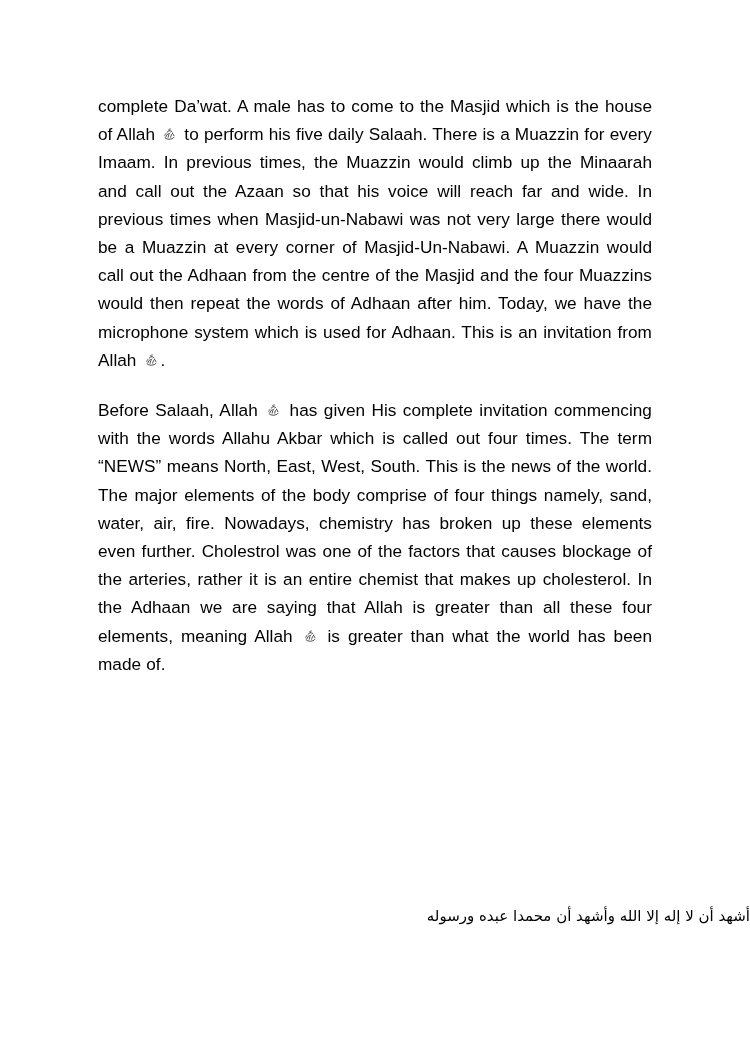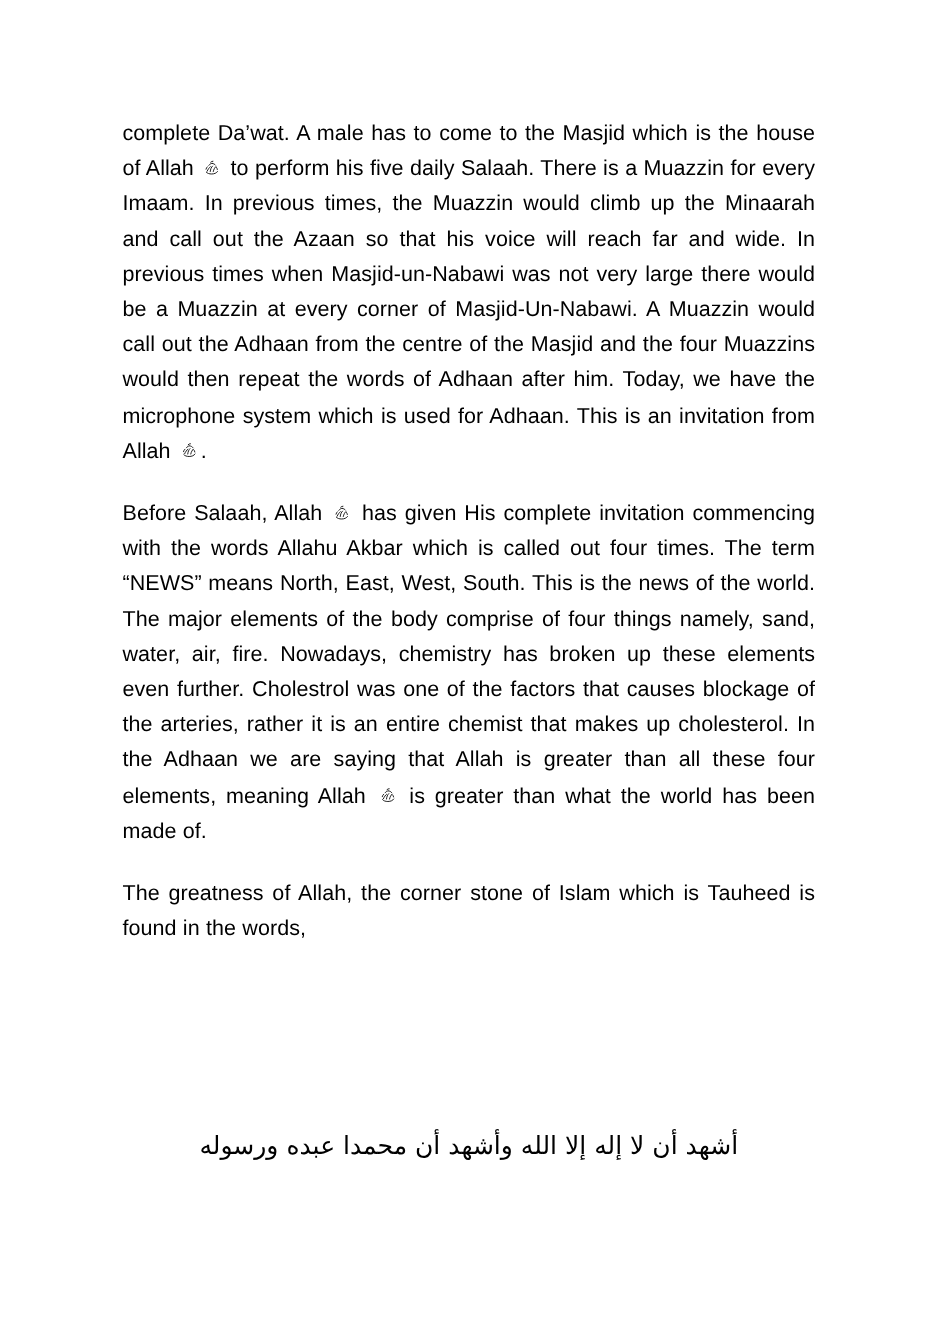--- a/index.html
+++ b/index.html
@@ -47,23 +47,23 @@
   .allah-glyph svg {
     display: block;
     width: 15px;
     height: 15px;
   }
   .arabic-line {
     position: absolute;
     left: 0;
     right: 0;
     top: 903px;
-    text-align: center;
+    text-align: right;
     font-family: "DejaVu Sans", sans-serif;
-    font-size: 20px;
+    font-size: 15px;
     line-height: 26px;
     color: #000000;
     direction: rtl;
     unicode-bidi: bidi-override;
   }
   .page-footer {
     position: absolute;
     left: 0;
     right: 0;
     top: 950px;
@@ -124,19 +124,18 @@
               <path d="M4.0 10.6c0.7-1.6 1.6-2.9 2.7-3.8"></path>
               <path d="M6.6 10.9c0.2-2.0 0.9-3.6 1.9-4.6"></path>
               <path d="M9.2 10.9c0.4-1.9 1.2-3.3 2.2-4.2"></path>
               <path d="M5.4 5.6c0.7-0.9 1.6-1.5 2.6-1.7"></path>
               <path d="M8.4 4.0c1.1 0.1 2.0 0.6 2.6 1.4"></path>
               <path d="M7.0 2.9c0.5-0.5 1.2-0.8 1.9-0.8"></path>
               <path d="M11.6 7.2c0.6 0.5 1.0 1.2 1.1 2.0"></path>
               <path d="M3.0 8.9c0.2-0.8 0.6-1.5 1.1-2.0"></path>
             </g>
           </svg></span> is greater than what the world has been made of.</p>
-    <p class="para last">The greatness of Allah, the corner stone of Islam which is Tauheed is found in the words,</p>
   </div>
 
   <div class="arabic-line">أشهد أن لا إله إلا الله وأشهد أن محمدا عبده ورسوله</div>
 
 
 </div>
 
 </body></html>

